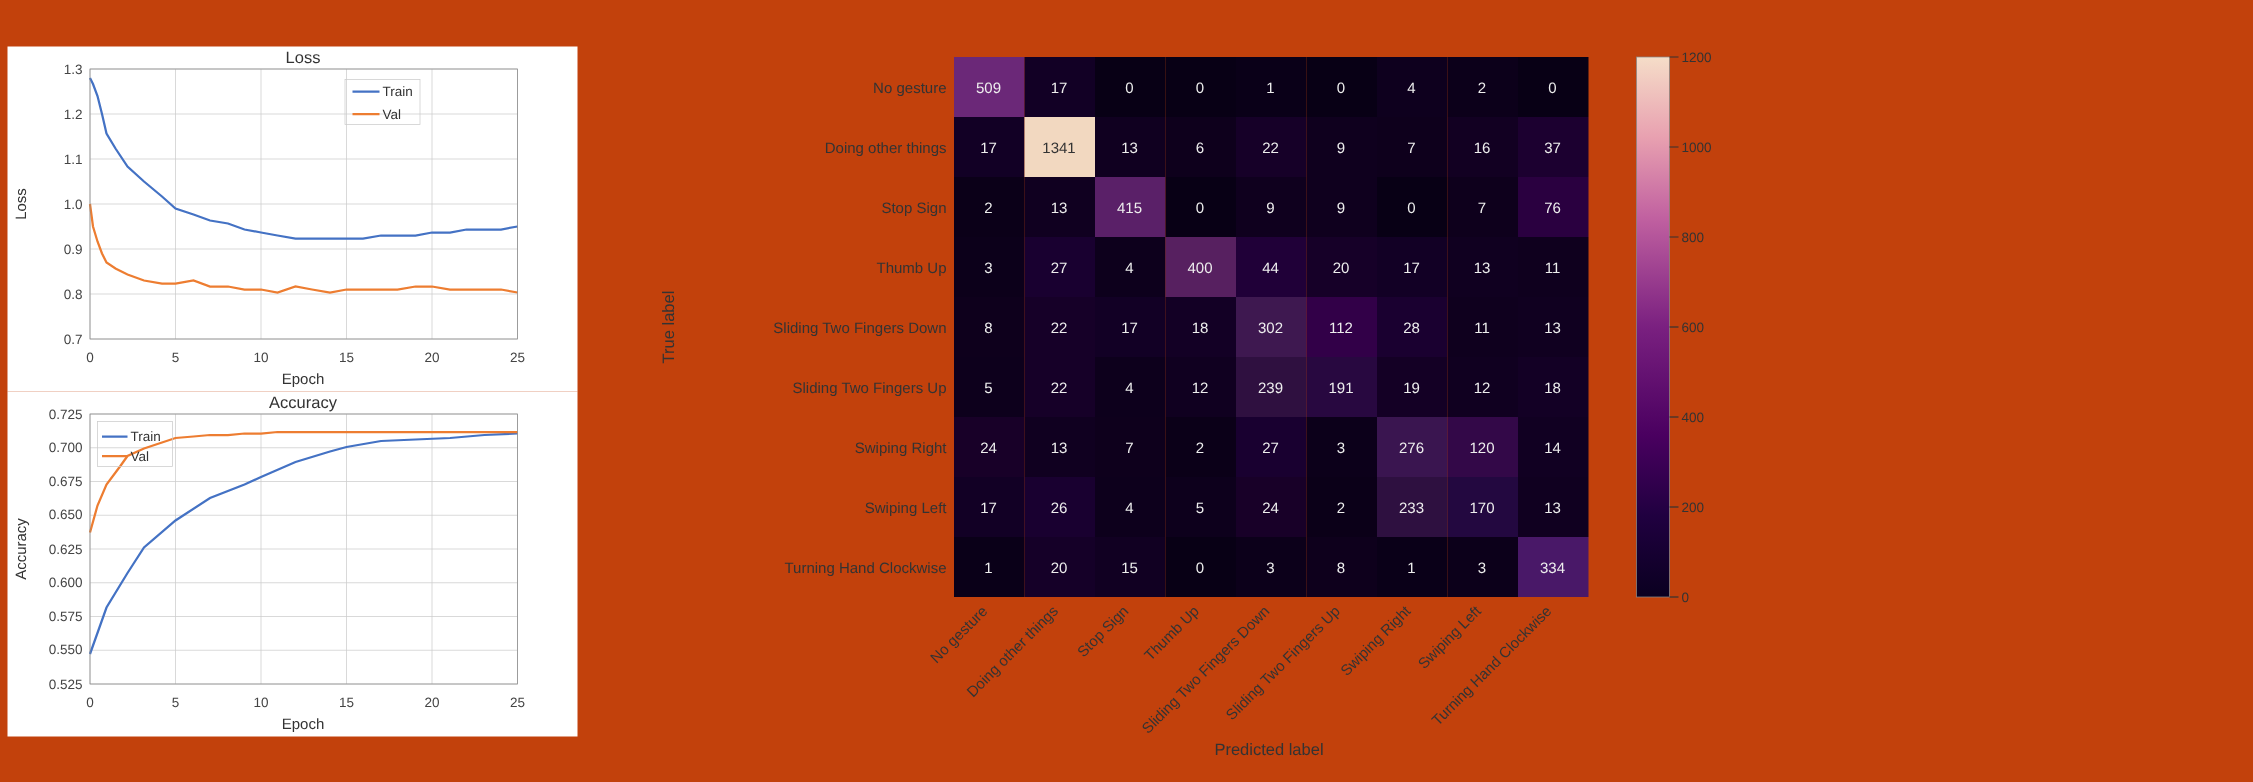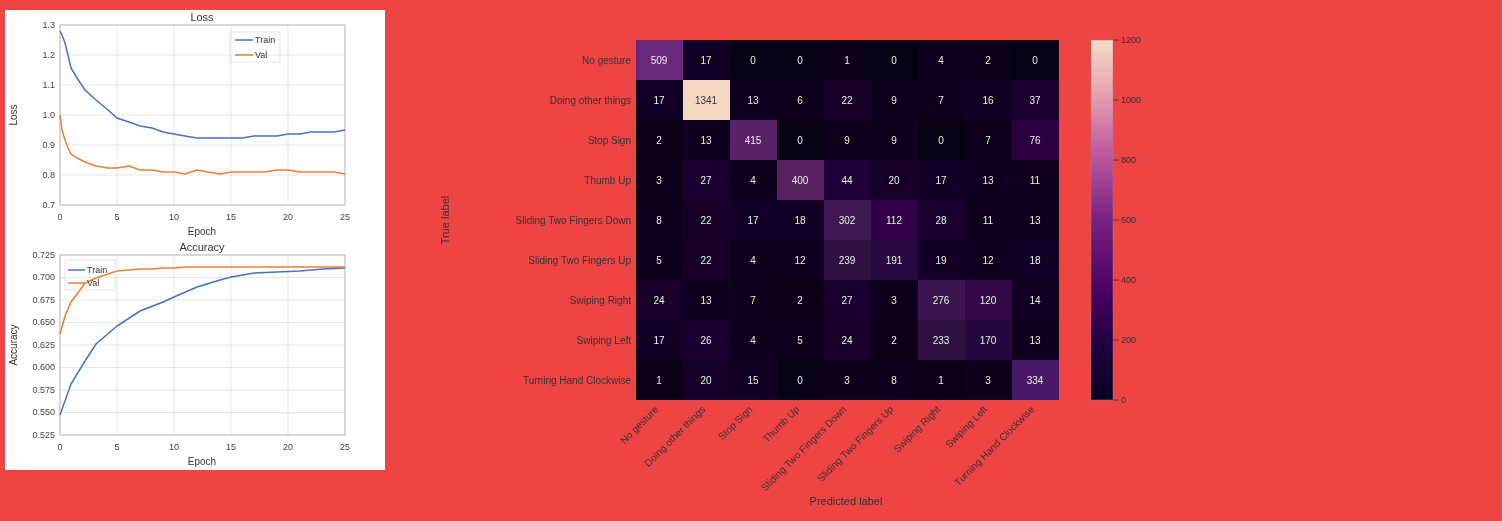--- a/index.html
+++ b/index.html
@@ -9,22 +9,23 @@
       width: 1502px;
       height: 521px;
       overflow: hidden;
       display: flex;
       align-items: center;
     }
     .main-container {
       display: flex;
       width: 1502px;
       height: 521px;
-      background: #ef4444;
+      background: #c2410c;
       padding: 10px 5px;
+      align-items: center;
     }
     .charts-section {
       display: flex;
       flex-direction: column;
       width: 390px;
       gap: 0px;
     }
     .chart-wrapper {
       position: relative;
       width: 380px;

